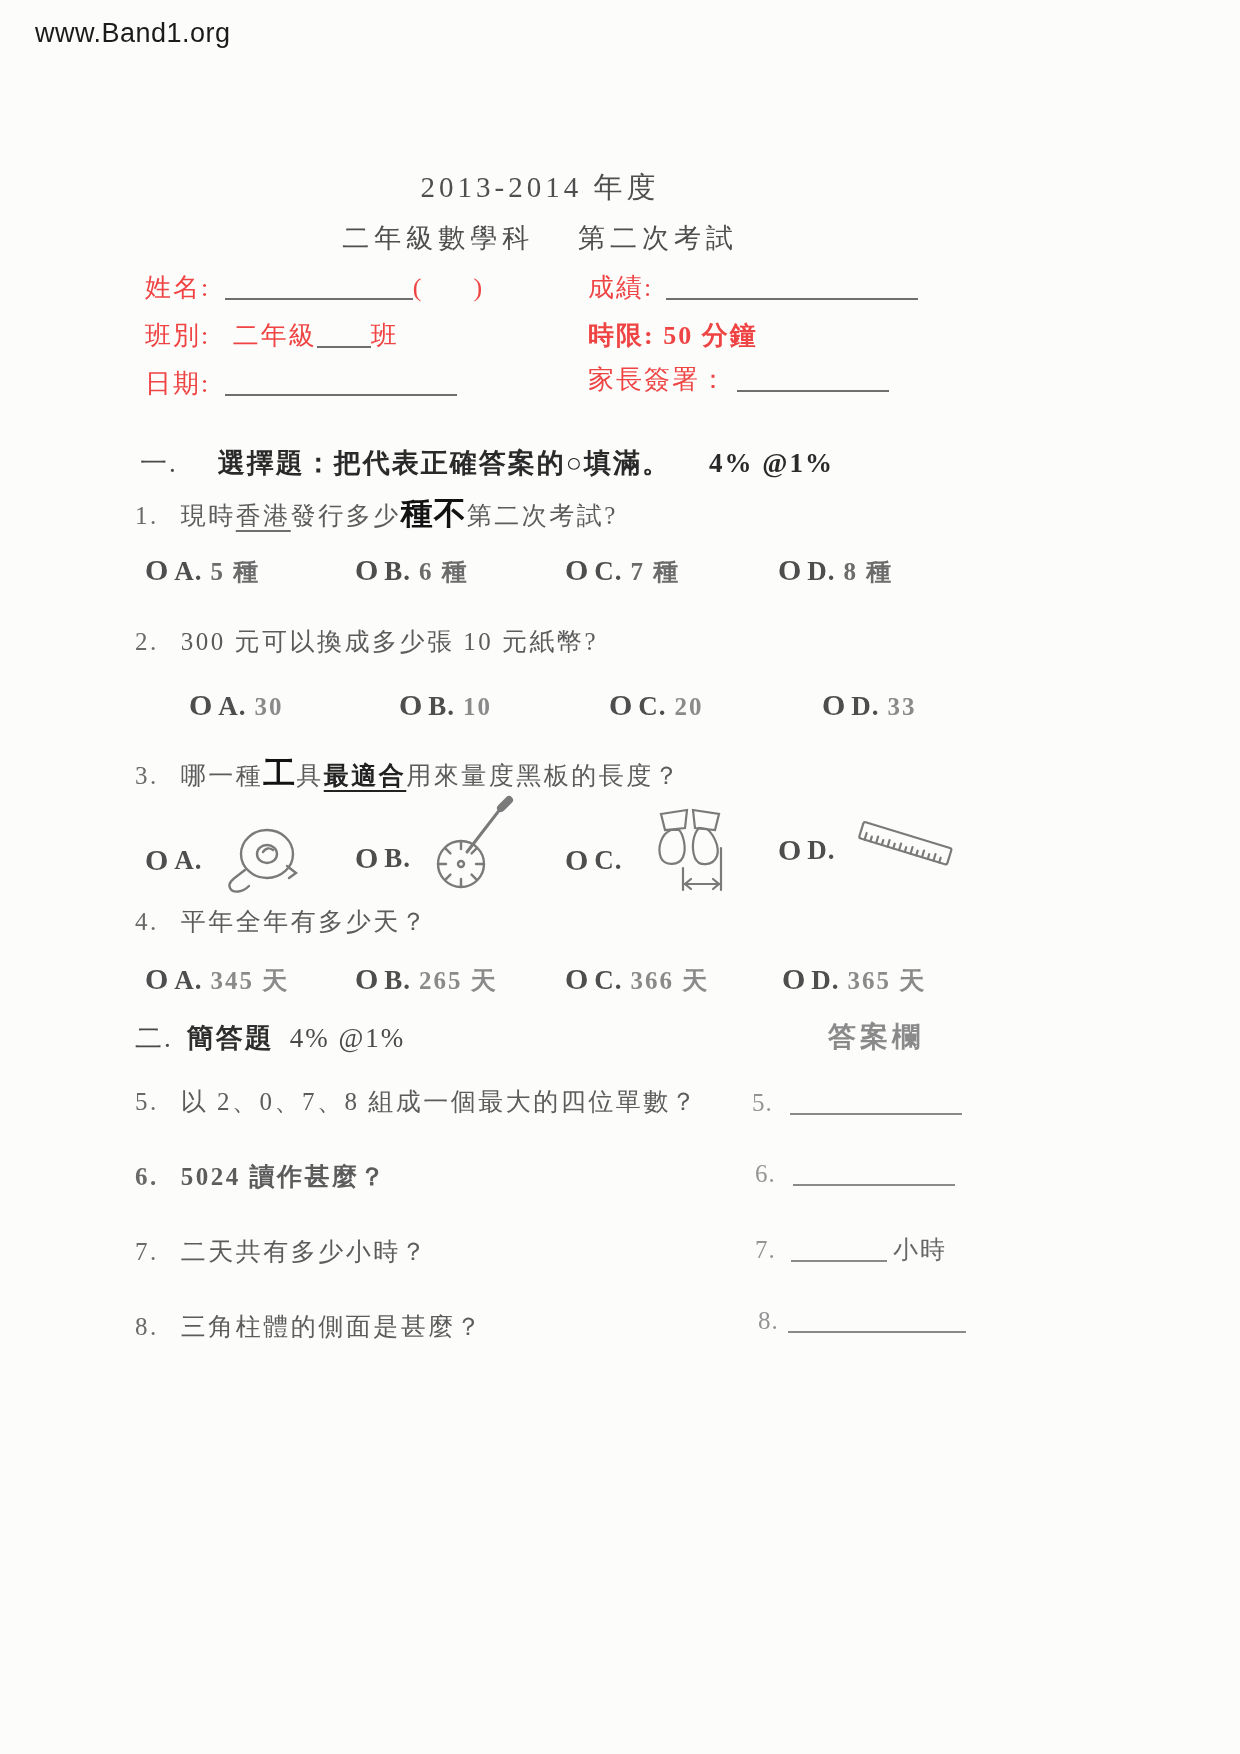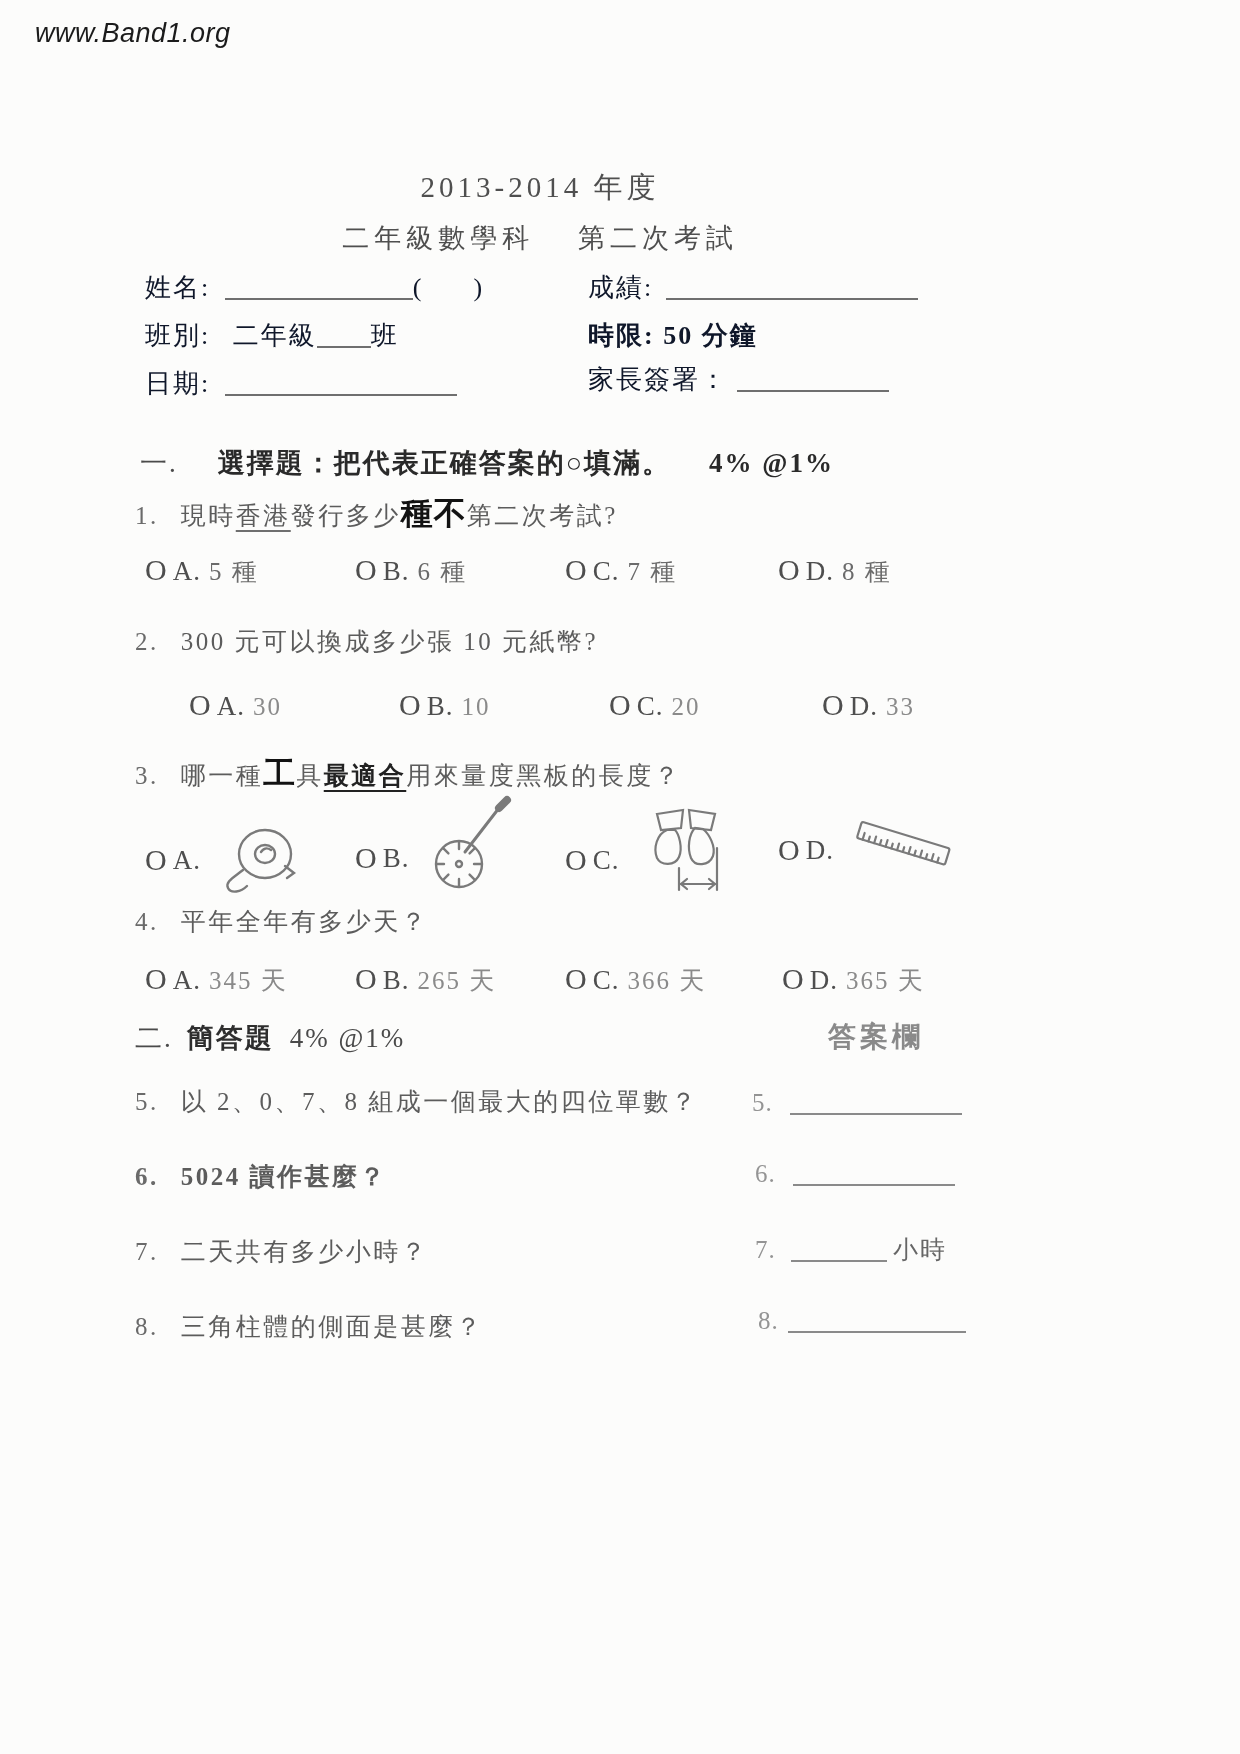--- a/index.html
+++ b/index.html
@@ -7,45 +7,45 @@
     position:relative;
     width:1240px;height:1754px;
     background:#fcfcfb;
     font-family:"Liberation Serif", serif;
     color:#585858;
     overflow:hidden;
   }
   .abs{position:absolute;white-space:nowrap;}
   .site-link{
     font-family:"Liberation Sans", sans-serif;
-    font-size:27px;color:#1b1b1b;letter-spacing:0.5px;font-style:italic;
+    font-size:27px;color:#1b1b1b;letter-spacing:0.5px;
   }
   .center-block{text-align:center;}
   .year-title{font-size:29px;letter-spacing:4px;color:#4f4f4f;}
   .exam-title{font-size:27px;letter-spacing:5px;color:#4f4f4f;}
-  .form-text{font-size:26px;letter-spacing:2px;color:#0f172a;}
+  .form-text{font-size:26px;letter-spacing:2px;color:#ef4444;}
   .blank{
     display:inline-block;
     border-bottom:2px solid #6f6f6f;
     height:1.05em;
     vertical-align:-4px;
   }
   .paren{letter-spacing:0;}
   .sec-head{font-size:27px;color:#2a2a2a;font-weight:bold;letter-spacing:2px;}
   .sec-num{font-weight:normal;color:#4a4a4a;margin-right:40px;}
   .sec-marks{margin-left:38px;}
   .q-text{font-size:25px;letter-spacing:2.5px;color:#5c5c5c;}
   .q-num{margin-right:22px;color:#6a6a6a;}
   .emph-big{
     font-size:32px;font-weight:bold;color:#121212;
     font-family:"Liberation Sans", sans-serif;letter-spacing:1px;
   }
   .u{ text-decoration:underline; text-underline-offset:6px; text-decoration-color:#6f6f6f;}
   .bold-u{font-weight:bold;color:#222;text-decoration:underline;text-underline-offset:6px;}
-  .opt-row{position:absolute;left:0;top:0;width:1120px;height:50px;}
+  .opt-row{position:absolute;left:0;top:0;width:1120px;height:50px;font-weight:bold;}
   .opt{position:absolute;top:0;font-size:26px;color:#5a5a5a;}
   .bubble{font-size:30px;color:#4e4e4e;}
   .letter{font-size:27px;margin:0 8px 0 6px;color:#4e4e4e;letter-spacing:1px;}
   .val{font-size:25px;letter-spacing:2px;color:#6b6b6b;}
   .val-num{color:#8a8a8a;}
   .icon-opt{display:inline-flex;align-items:center;}
   .icon-box{display:inline-block;margin-left:10px;vertical-align:middle;}
   .icon-box svg{display:block;}
   .sec2-title{font-weight:bold;color:#2e2e2e;}
   .answer-col-title{

